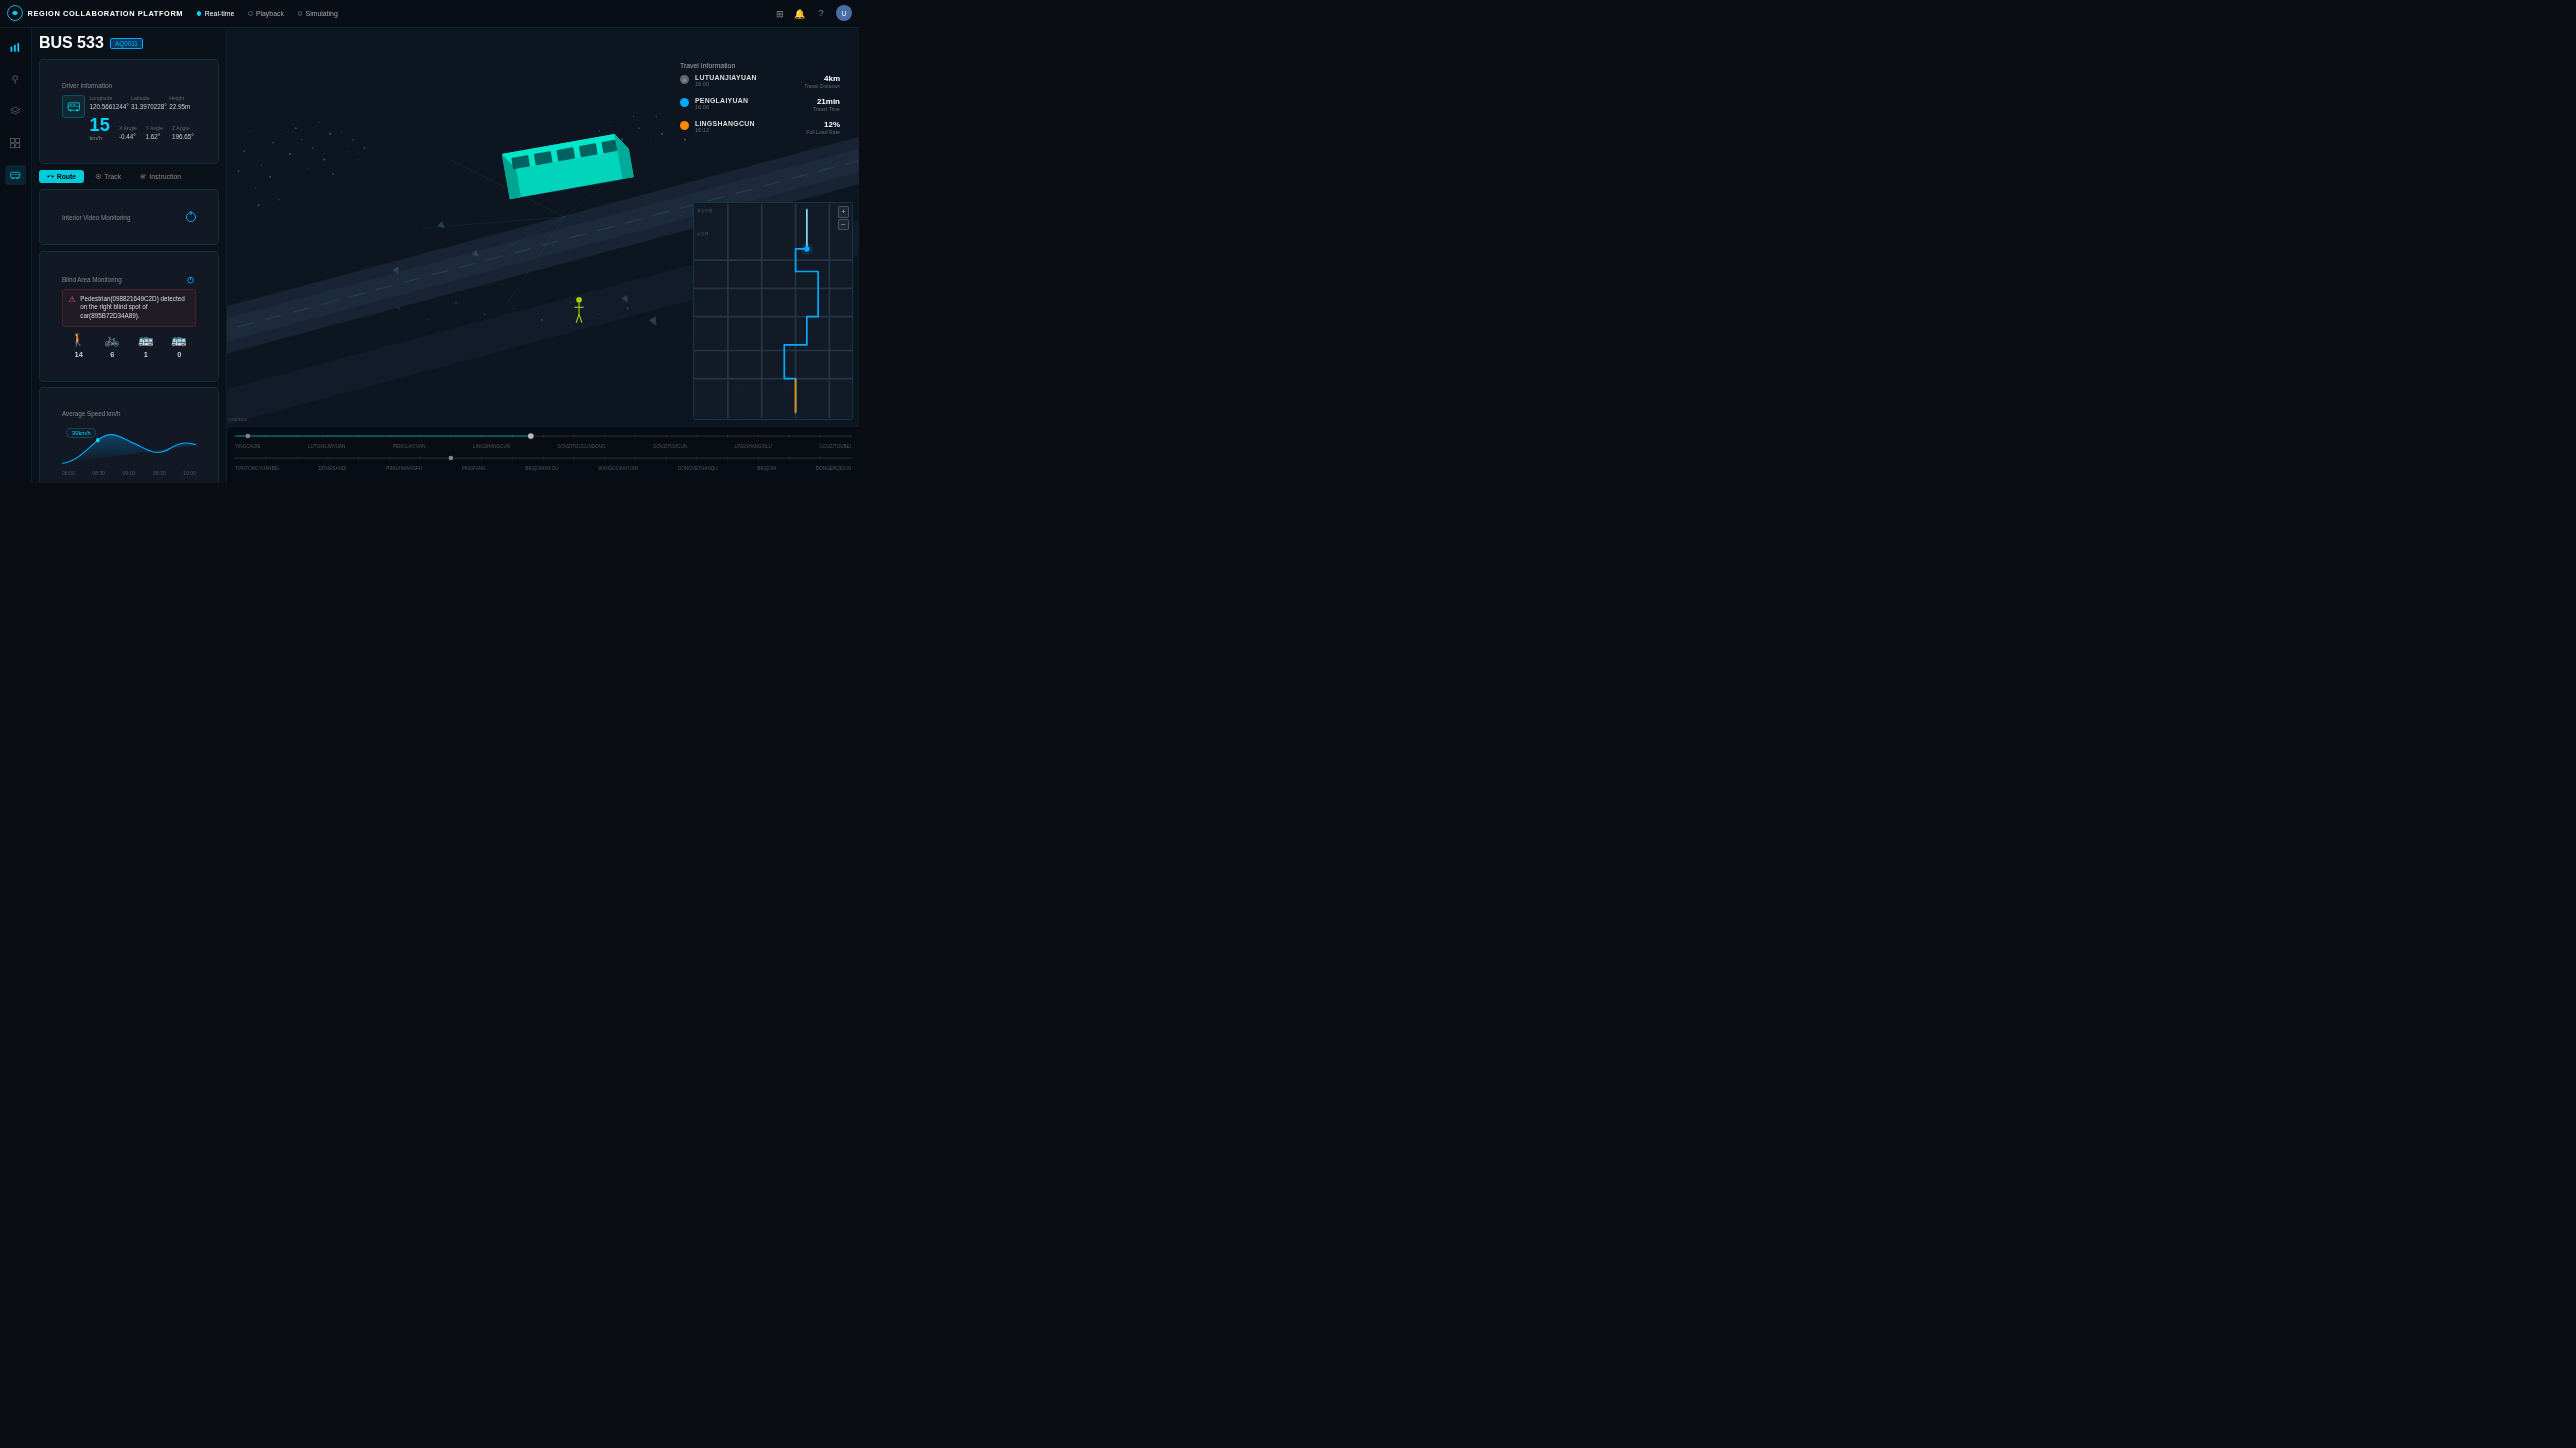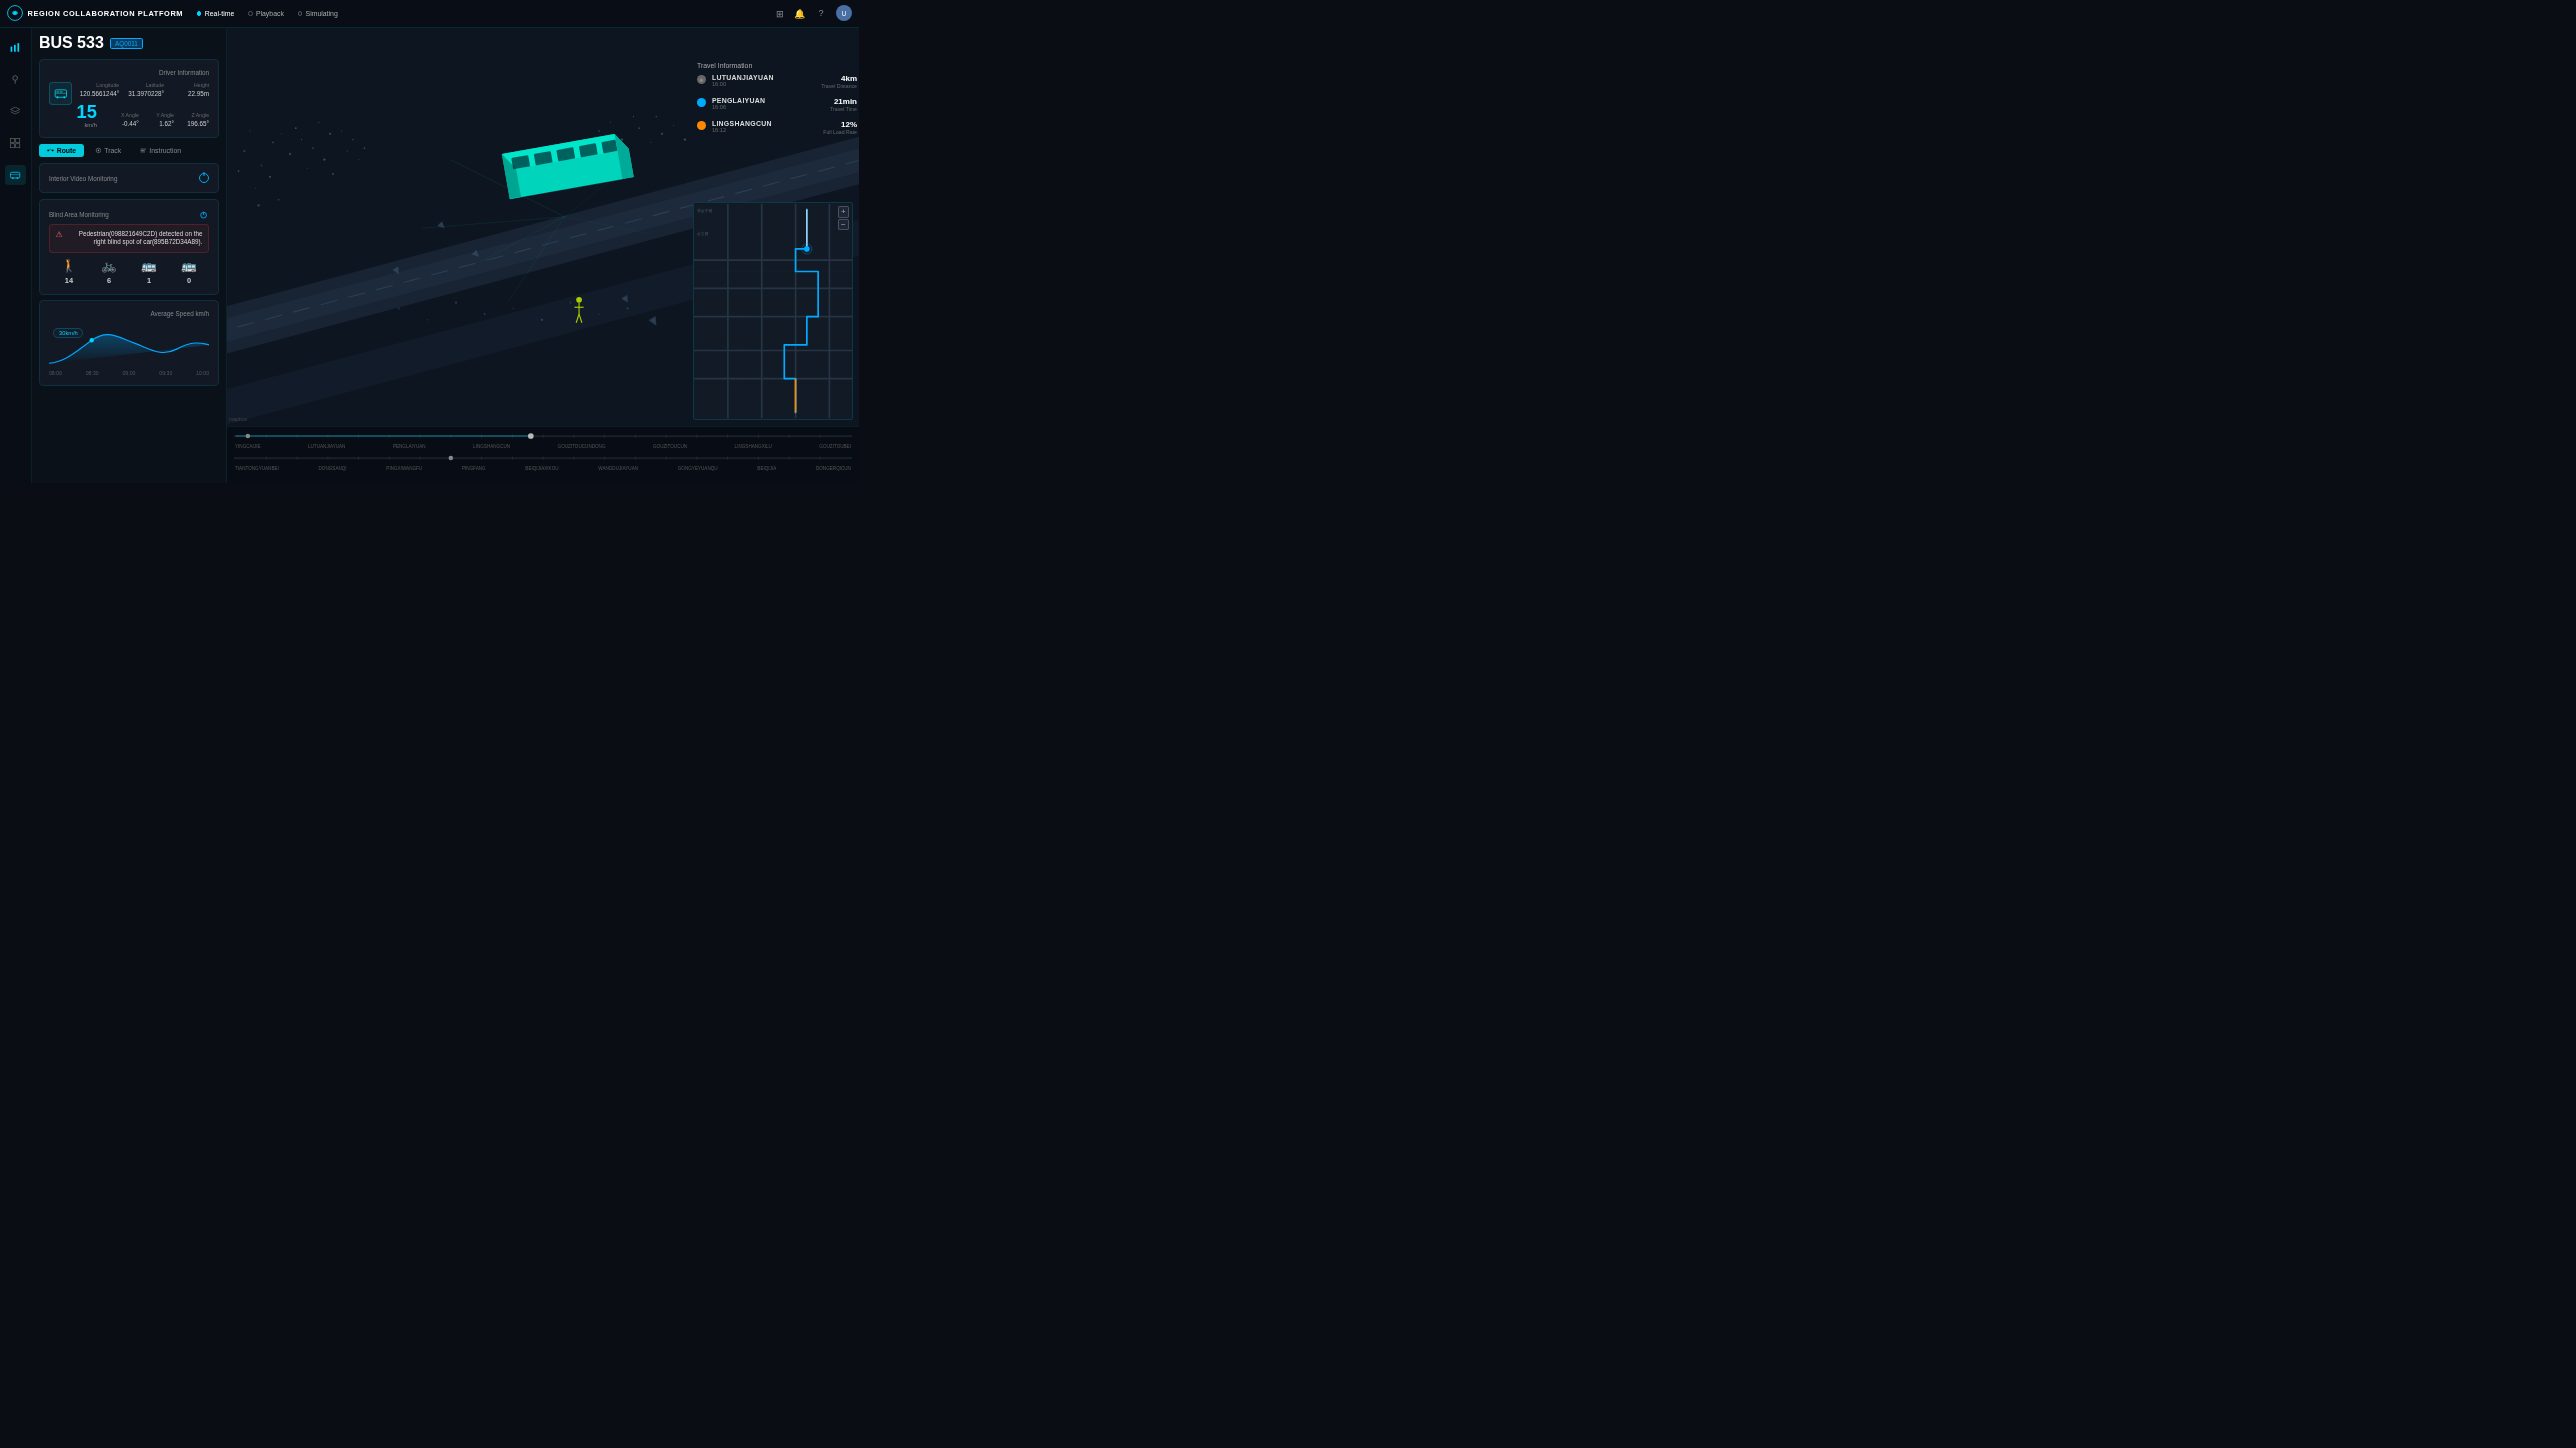--- a/index.html
+++ b/index.html
@@ -158,23 +158,22 @@
       color: #00aaff;
       font-size: 6.3px;
       padding: 1.1px 4.6px;
       border-radius: 1.7px;
     }
 
     .info-card {
       background: rgba(20,28,40,0.8);
       border: 0.6px solid rgba(0,180,200,0.15);
       border-radius: 4.6px;
-      padding: 9px;
+      padding: 22px;
       margin-bottom: 5.7px;
-      text-align: right;
     }
     .info-card-title {
       font-size: 6.3px;
       color: #888;
       margin-bottom: 5.7px;
     }
     .driver-info-grid {
       display: grid;
       grid-template-columns: auto 1fr;
       gap: 4.6px;
@@ -394,21 +393,21 @@
     }
     .station-name {
       text-align: center;
       font-size: 4.6px;
     }
 
     
     .right-info-panel {
       position: absolute;
       top: 34px;
-      right: 2px;
+      right: 19px;
       width: 160px;
       z-index: 60;
     }
     .travel-info-title {
       font-size: 6.9px;
       color: #aaa;
       margin-bottom: 5.7px;
     }
     .travel-stop {
       display: flex;

